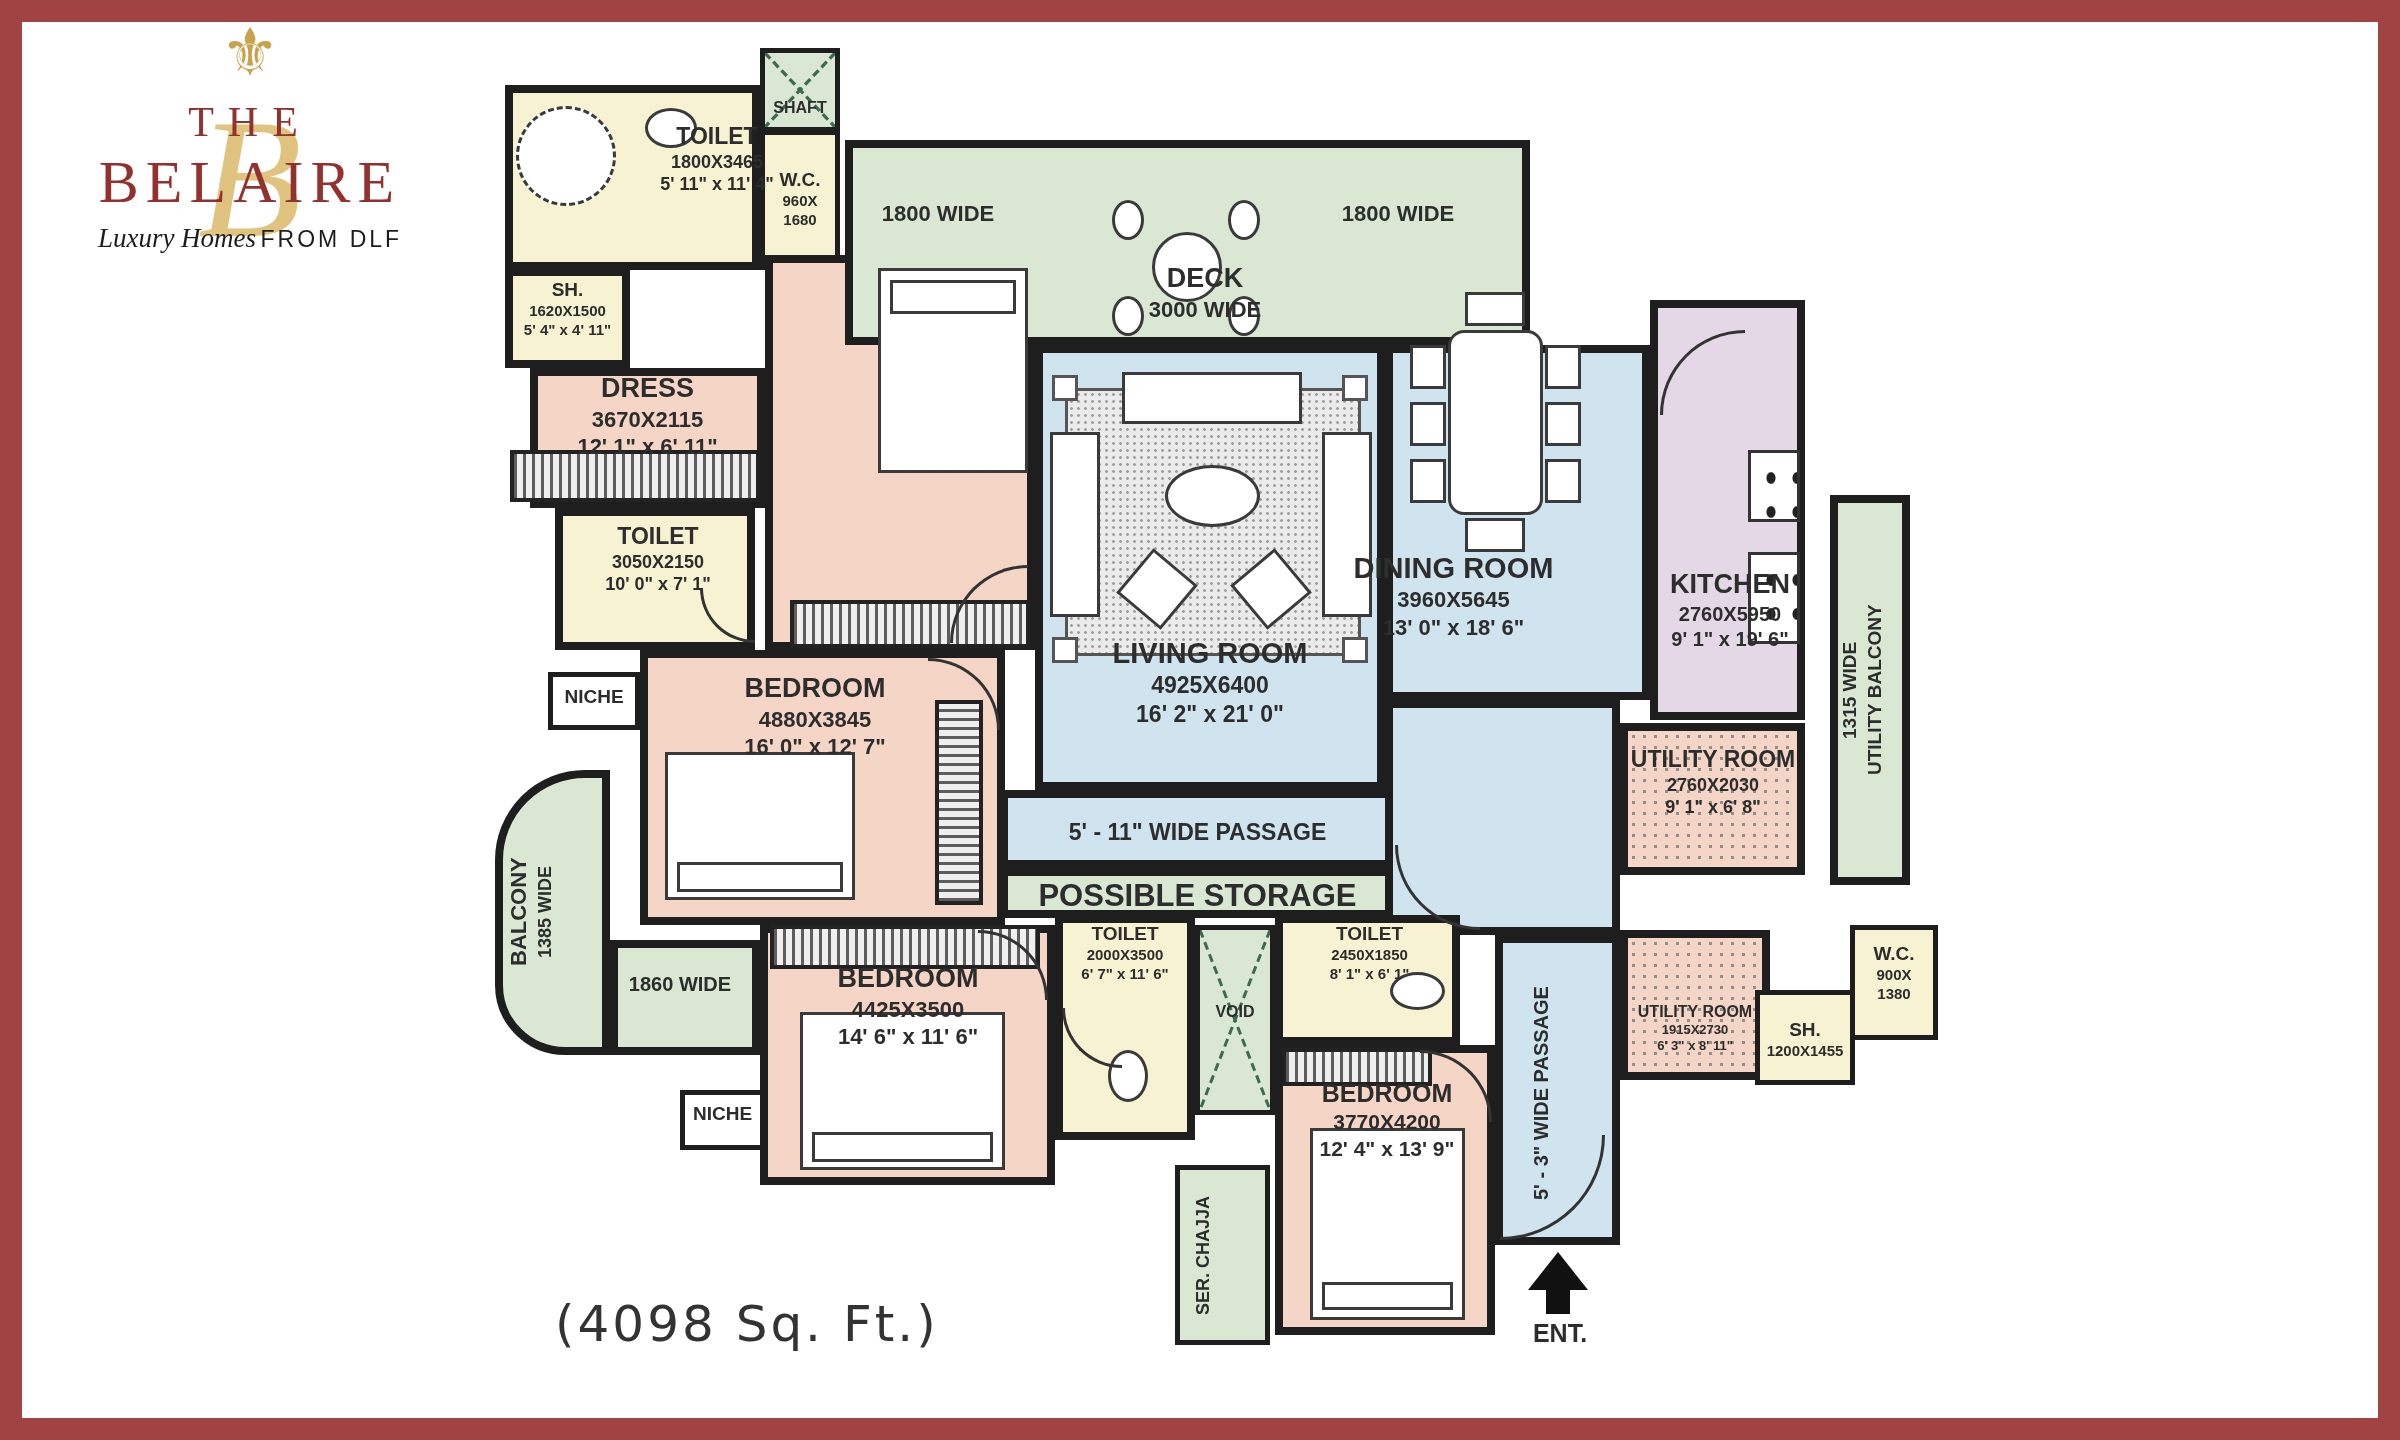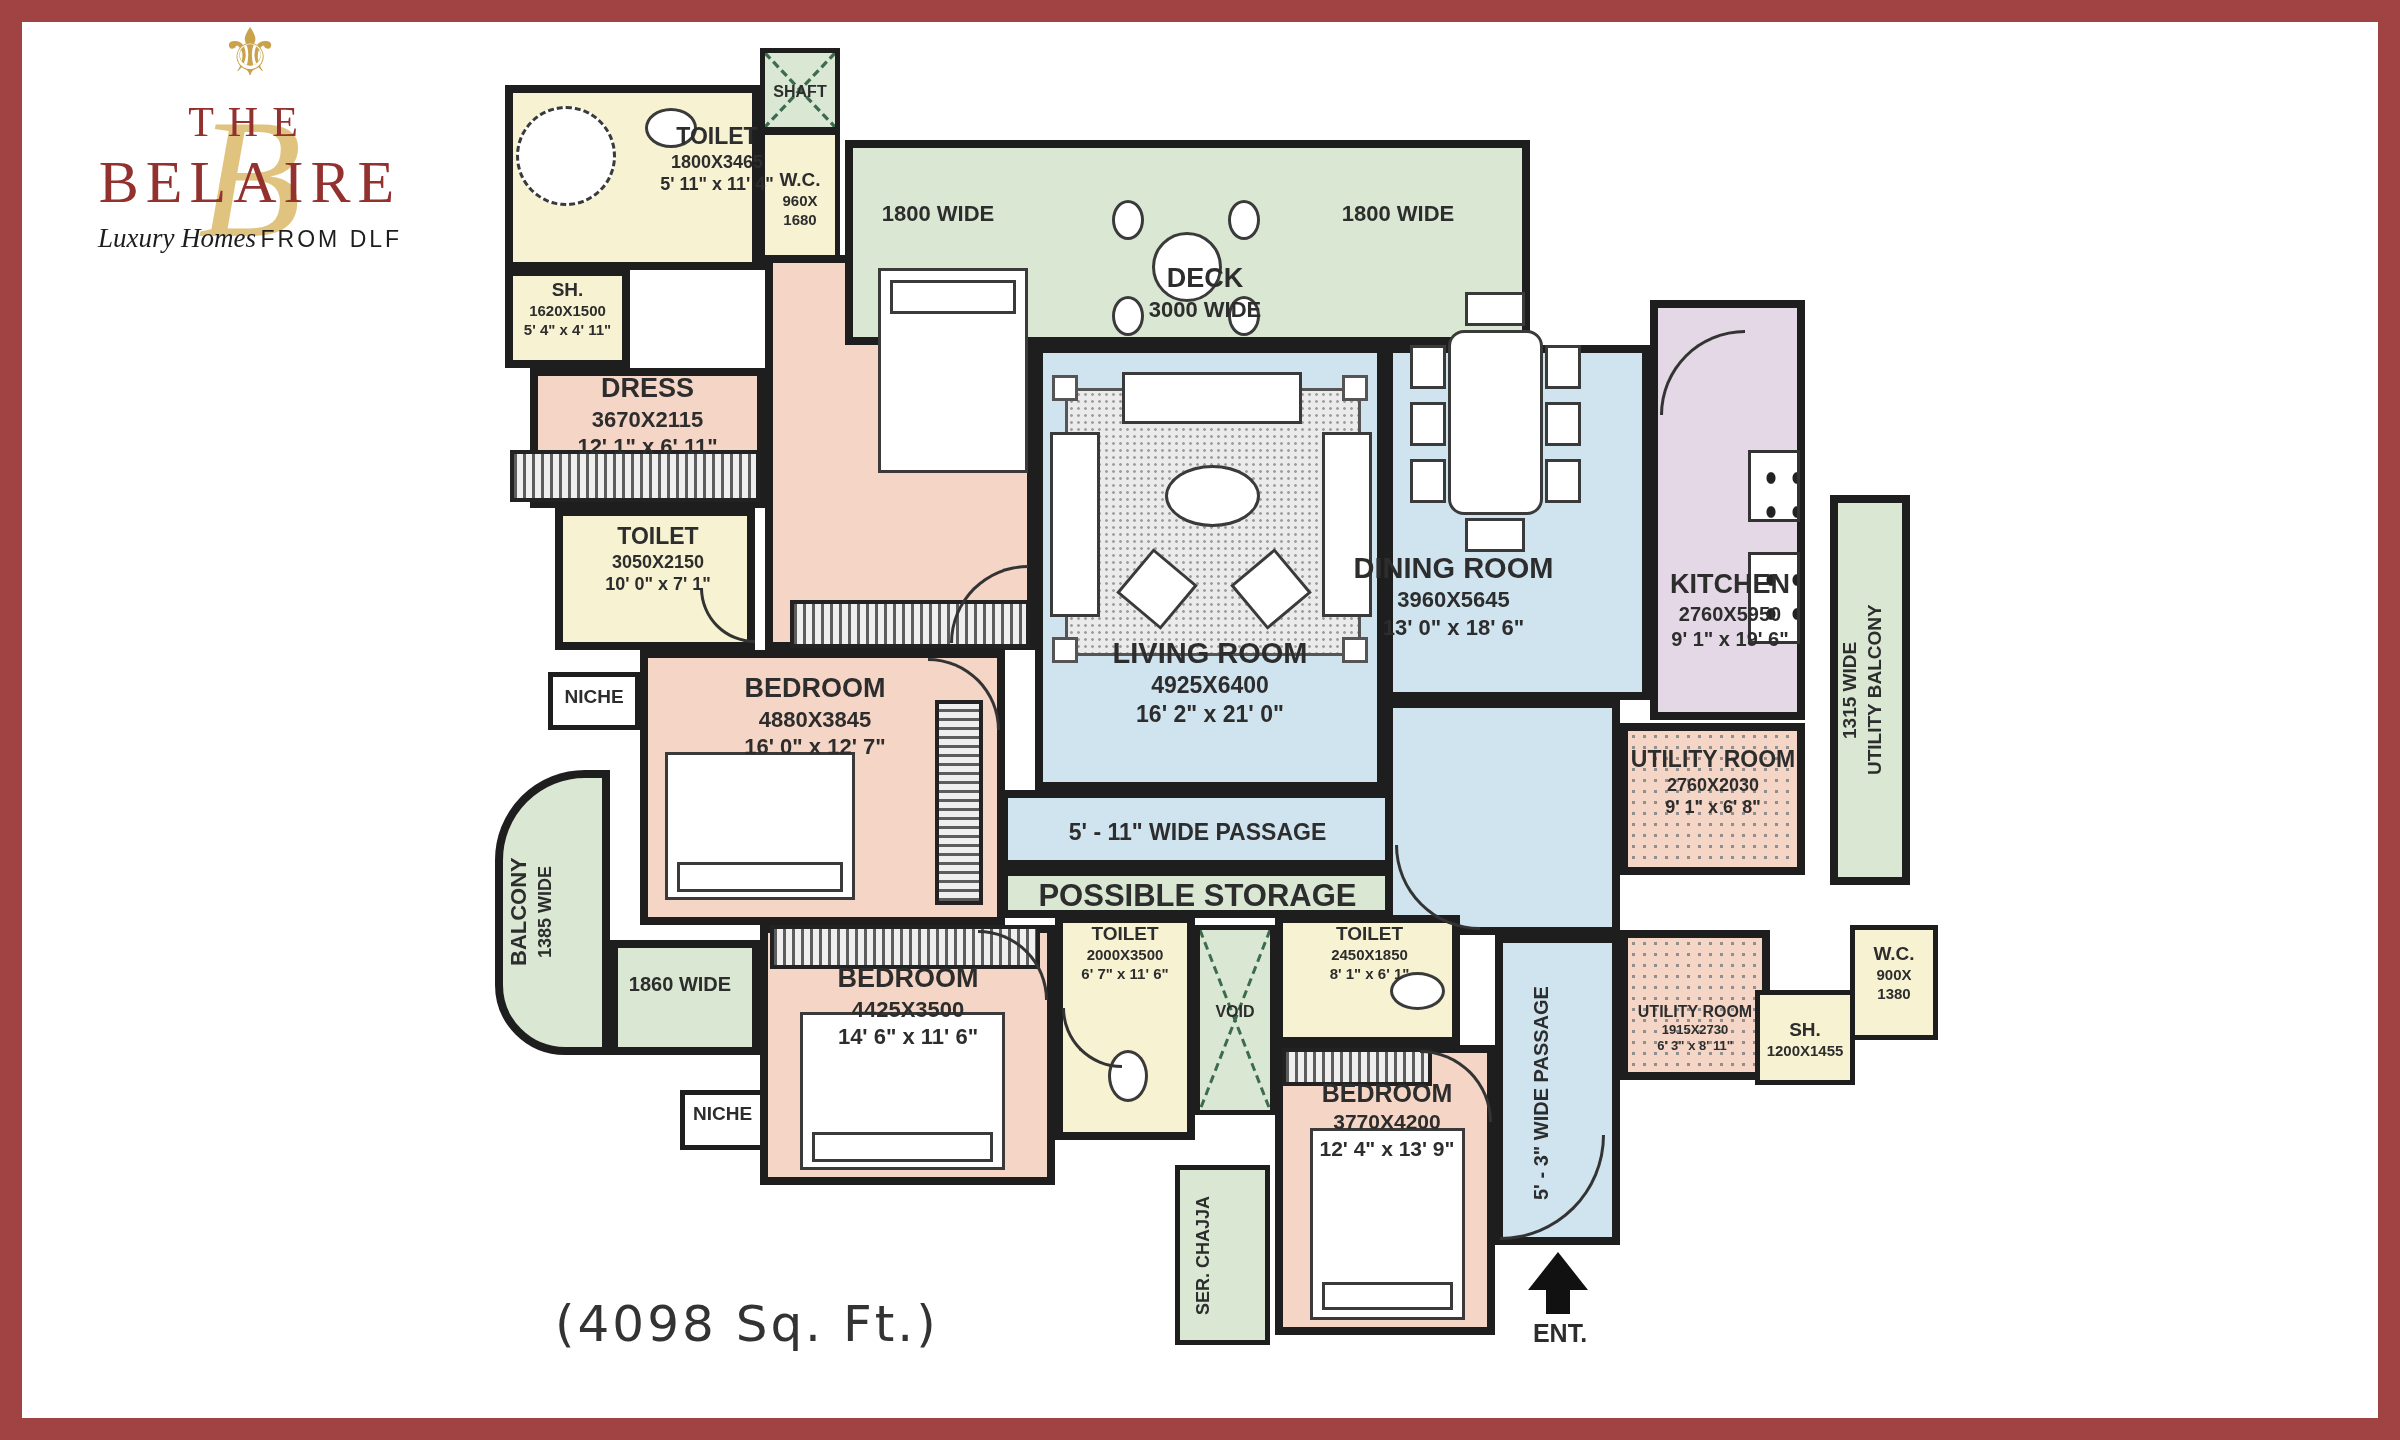--- a/index.html
+++ b/index.html
@@ -200,21 +200,21 @@
     <div class="lbl md" style="left:612px;top:122px;width:210px">
       <div class="nm">TOILET</div>
       <div class="mm">1800X3465</div>
       <div class="ft">5' 11" x 11' 4"</div>
     </div>
     <div class="lbl sm" style="left:755px;top:168px;width:90px">
       <div class="nm">W.C.</div>
       <div class="mm">960X</div>
       <div class="mm">1680</div>
     </div>
-    <div class="lbl xs" style="left:760px;top:82px;width:80px">
+    <div class="lbl xs" style="left:760px;top:98px;width:80px">
       <div class="nm">SHAFT</div>
     </div>
     <div class="lbl sm" style="left:505px;top:278px;width:125px">
       <div class="nm">SH.</div>
       <div class="mm">1620X1500</div>
       <div class="ft">5' 4" x 4' 11"</div>
     </div>
     <div class="lbl" style="left:540px;top:372px;width:215px">
       <div class="nm">DRESS</div>
       <div class="mm">3670X2115</div>

